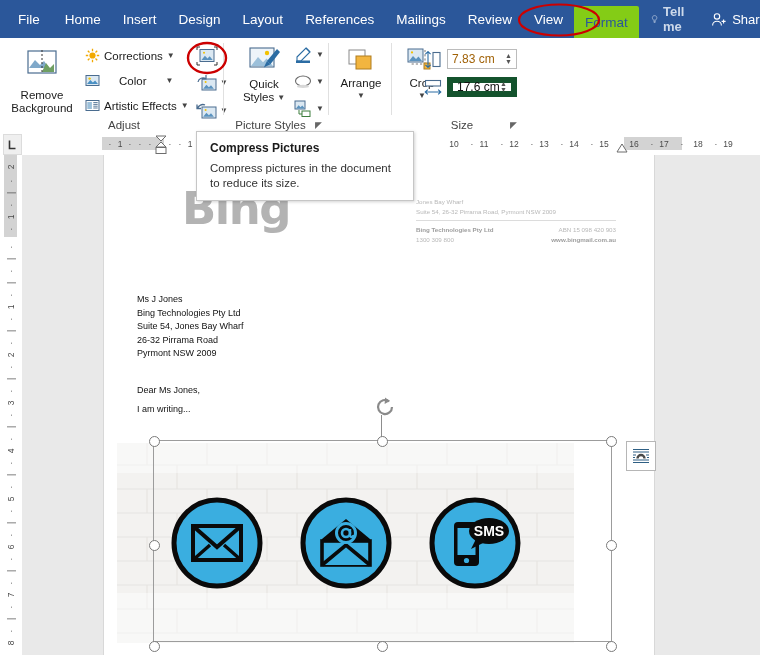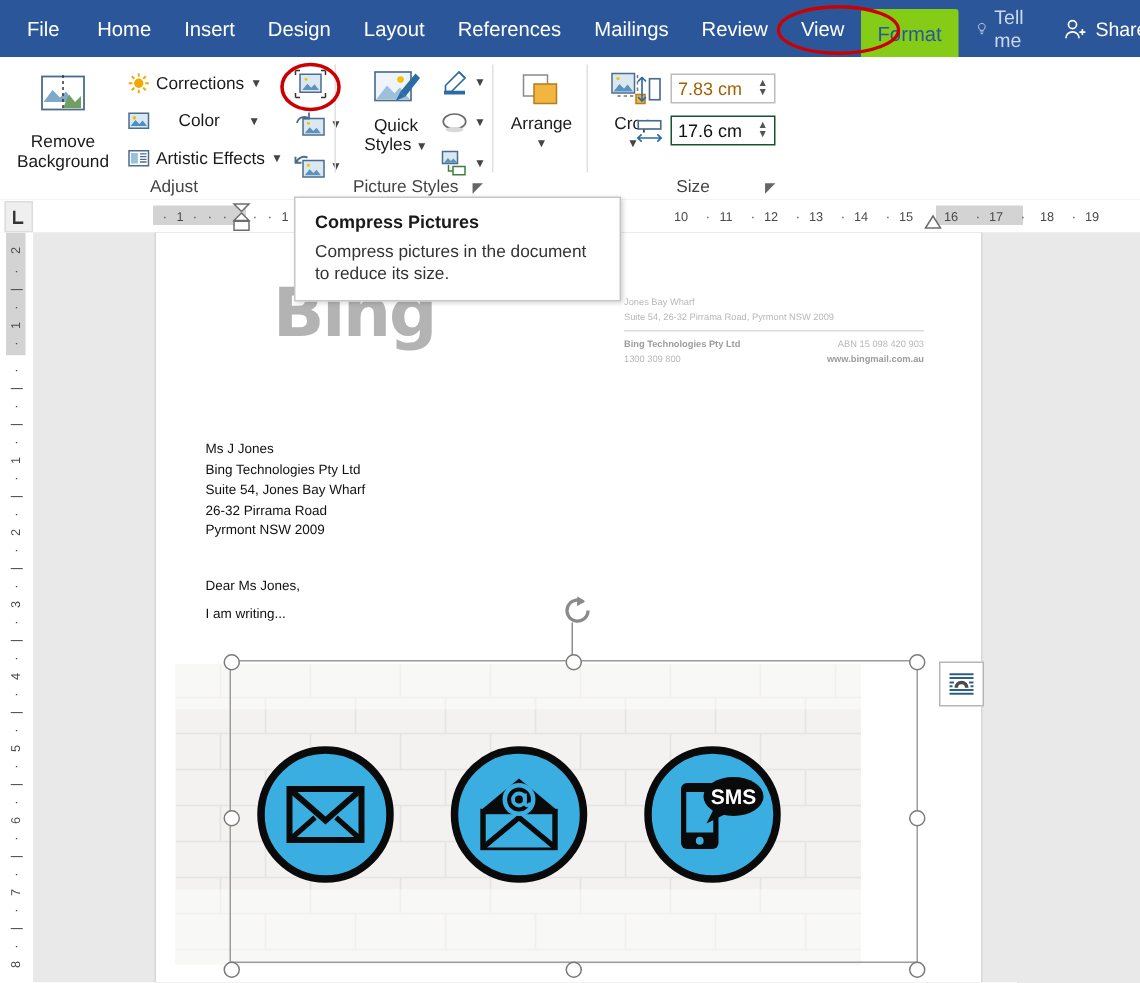--- a/index.html
+++ b/index.html
@@ -22,21 +22,21 @@
     display:flex;align-items:center;white-space:nowrap;cursor:default;
   }
   .tab.file{padding:0 14px 0 18px;}
   .tab.active{
     background:#84cc16;color:#2b579a;height:32px;margin-top:6px;
     border-radius:2px 2px 0 0;
   }
   .tab-right{margin-left:auto;display:flex;align-items:center;height:38px;}
   .tellme{
     color:#cdd9ea;font-size:13px;display:flex;align-items:center;gap:5px;
-    padding:0 12px;height:38px;
+    padding:0 12px;height:38px;font-weight:bold;
   }
   .share{
     color:#ffffff;font-size:13px;display:flex;align-items:center;gap:5px;
     padding:0 14px 0 10px;height:38px;background:#2b579a;
   }
   .bulb{width:12px;height:15px;display:block;}
   .person{width:16px;height:15px;display:block;}
   
   .redring{
     position:absolute;pointer-events:none;
@@ -287,21 +287,21 @@
       <div style="position:absolute;left:196px;top:64px;display:flex;align-items:center;gap:3px;">
         <svg width="21" height="18" viewBox="0 0 21 18">
           <rect x="6" y="5" width="14" height="11" fill="#dbe8f2" stroke="#4a6c8f" stroke-width="1"></rect>
           <path d="M7.2 14.8l3.2-4 2.5 2.5 2.1-2.1 2.9 3.6z" fill="#5b93bf"></path>
           <circle cx="9.6" cy="8.1" r="1" fill="#f2c200"></circle>
           <path d="M9 3A5.5 5.5 0 0 0 1.5 6.5M1 2.5v4h4" fill="none" stroke="#4a6c8f" stroke-width="1.3"></path>
         </svg>
         <span class="caret">▼</span>
       </div>
 
-      <div class="glabel" style="left:4px;width:224px;">Adjust</div>
+      <div class="glabel" style="left:12px;width:224px;">Adjust</div>
       <div class="gsep"></div>
     </div>
 
     <div class="grp" style="left:224px;width:105px;">
       <div class="bigbtn" style="left:12px;top:8px;width:56px;">
         <svg width="34" height="30" viewBox="0 0 34 30">
           <rect x="3" y="2" width="24" height="19" fill="#eef4f9" stroke="#4a6c8f" stroke-width="1.1"></rect>
           <circle cx="20" cy="7" r="2.2" fill="#f2c200"></circle>
           <path d="M4 20l7-9 5 5.2 3.6-3.8 6.4 7.6z" fill="#9cc0da"></path>
           <path d="M30 3l-10 12 3.4 3.2L33 6z" fill="#2b6ca3"></path>
@@ -383,21 +383,21 @@
             <span style="font-size:7px;color:#555;">▼</span>
           </span>
         </div>
       </div>
 
       <div style="position:absolute;left:32px;top:39px;display:flex;align-items:center;gap:5px;">
         <svg width="18" height="17" viewBox="0 0 18 17">
           <rect x="1.5" y="1.5" width="15" height="5.5" fill="#ffffff" stroke="#4a6c8f" stroke-width="1.1"></rect>
           <path d="M1.5 13h15M3.8 10.6L1.2 13l2.6 2.4M14.2 10.6L16.8 13l-2.6 2.4" fill="none" stroke="#2b6ca3" stroke-width="1.1"></path>
         </svg>
-        <div style="width:70px;height:20px;border:1px solid #14532d;background:#fff;display:flex;align-items:center;padding:0 4px;box-sizing:border-box;">
+        <div style="width:70px;height:20px;border:6px solid #14532d;background:#fff;display:flex;align-items:center;padding:0 4px;box-sizing:border-box;">
           <span style="font-size:12px;color:#111;">17.6 cm</span>
           <span style="margin-left:auto;display:flex;flex-direction:column;line-height:6px;">
             <span style="font-size:7px;color:#555;">▲</span>
             <span style="font-size:7px;color:#555;">▼</span>
           </span>
         </div>
       </div>
 
       <div class="glabel" style="left:-30px;width:200px;">Size</div>
       <div class="dlg" style="left:118px;">◤</div>

